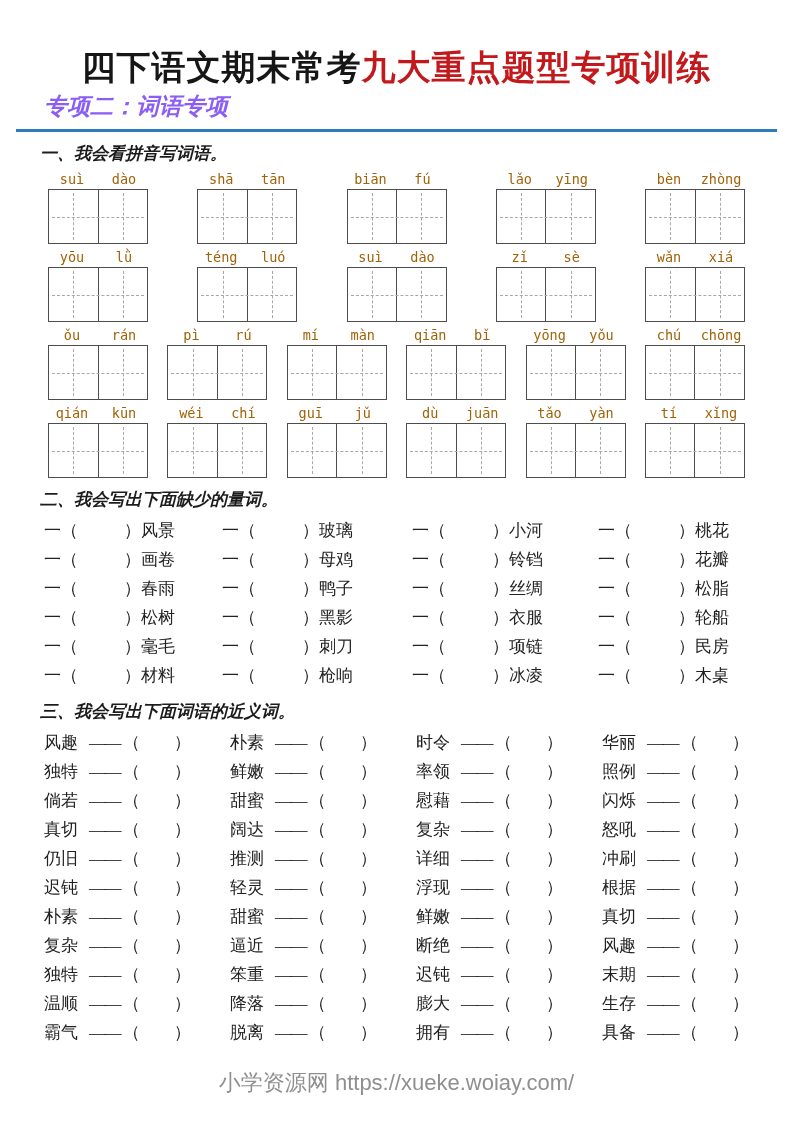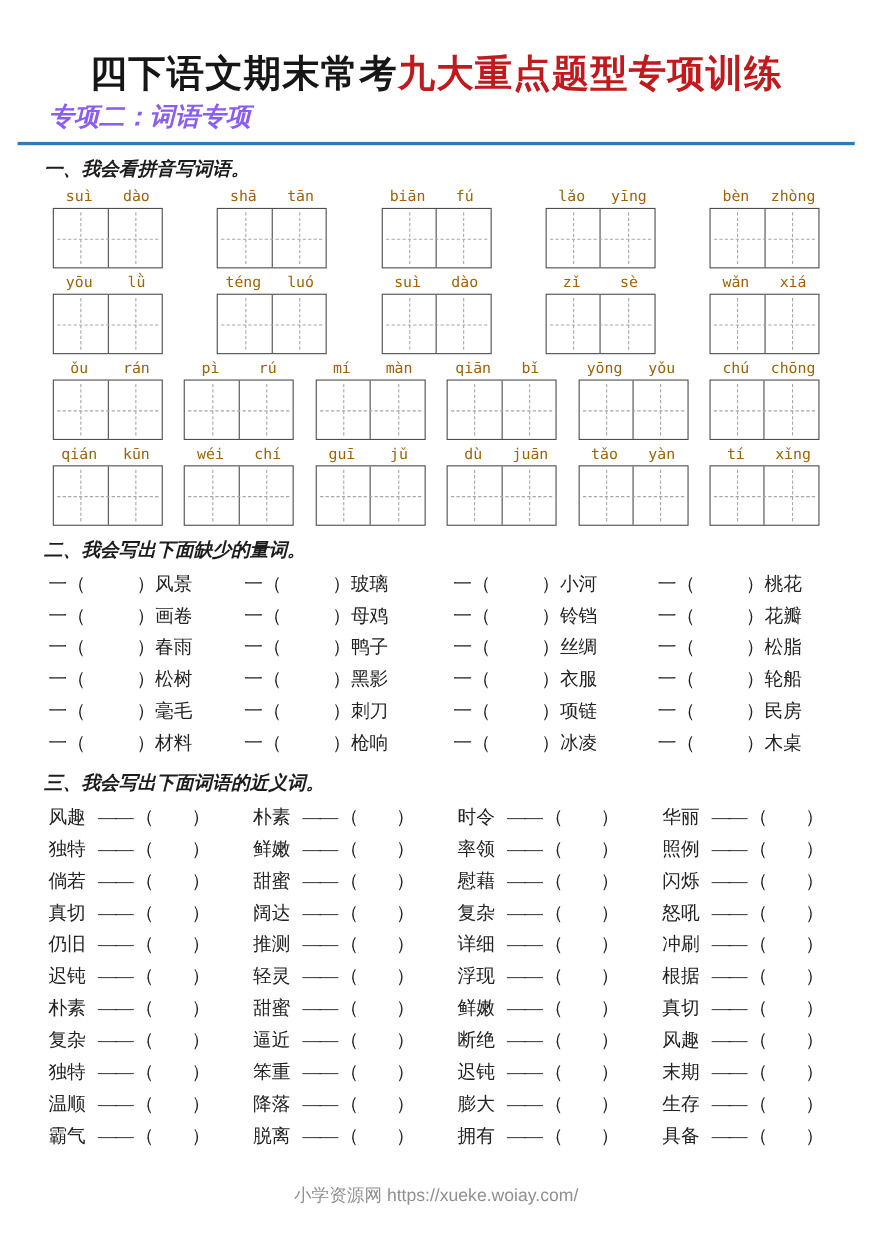--- a/index.html
+++ b/index.html
@@ -94,21 +94,21 @@
   }
   .sword { height:29px; display:flex; align-items:center; white-space:nowrap; }
   .sword .w  { min-width:38px; }
   .sword .dash { margin:0 3px 0 7px; letter-spacing:-1.5px; }
   .sword .blank { display:inline-block; width:34px; }
   
   .footer {
     position:absolute; left:0; bottom:24px; width:100%;
     text-align:center;
     font-family:"Liberation Sans", sans-serif;
-    font-size:16px; color:#8f8f8f;
+    font-size:22px; color:#8f8f8f;
   }
 </style>
 </head>
 <body>
 
 <div class="page">
 
   <div class="title">
     <span>四下语文期末常考</span><span class="red">九大重点题型专项训练</span>
   </div>

